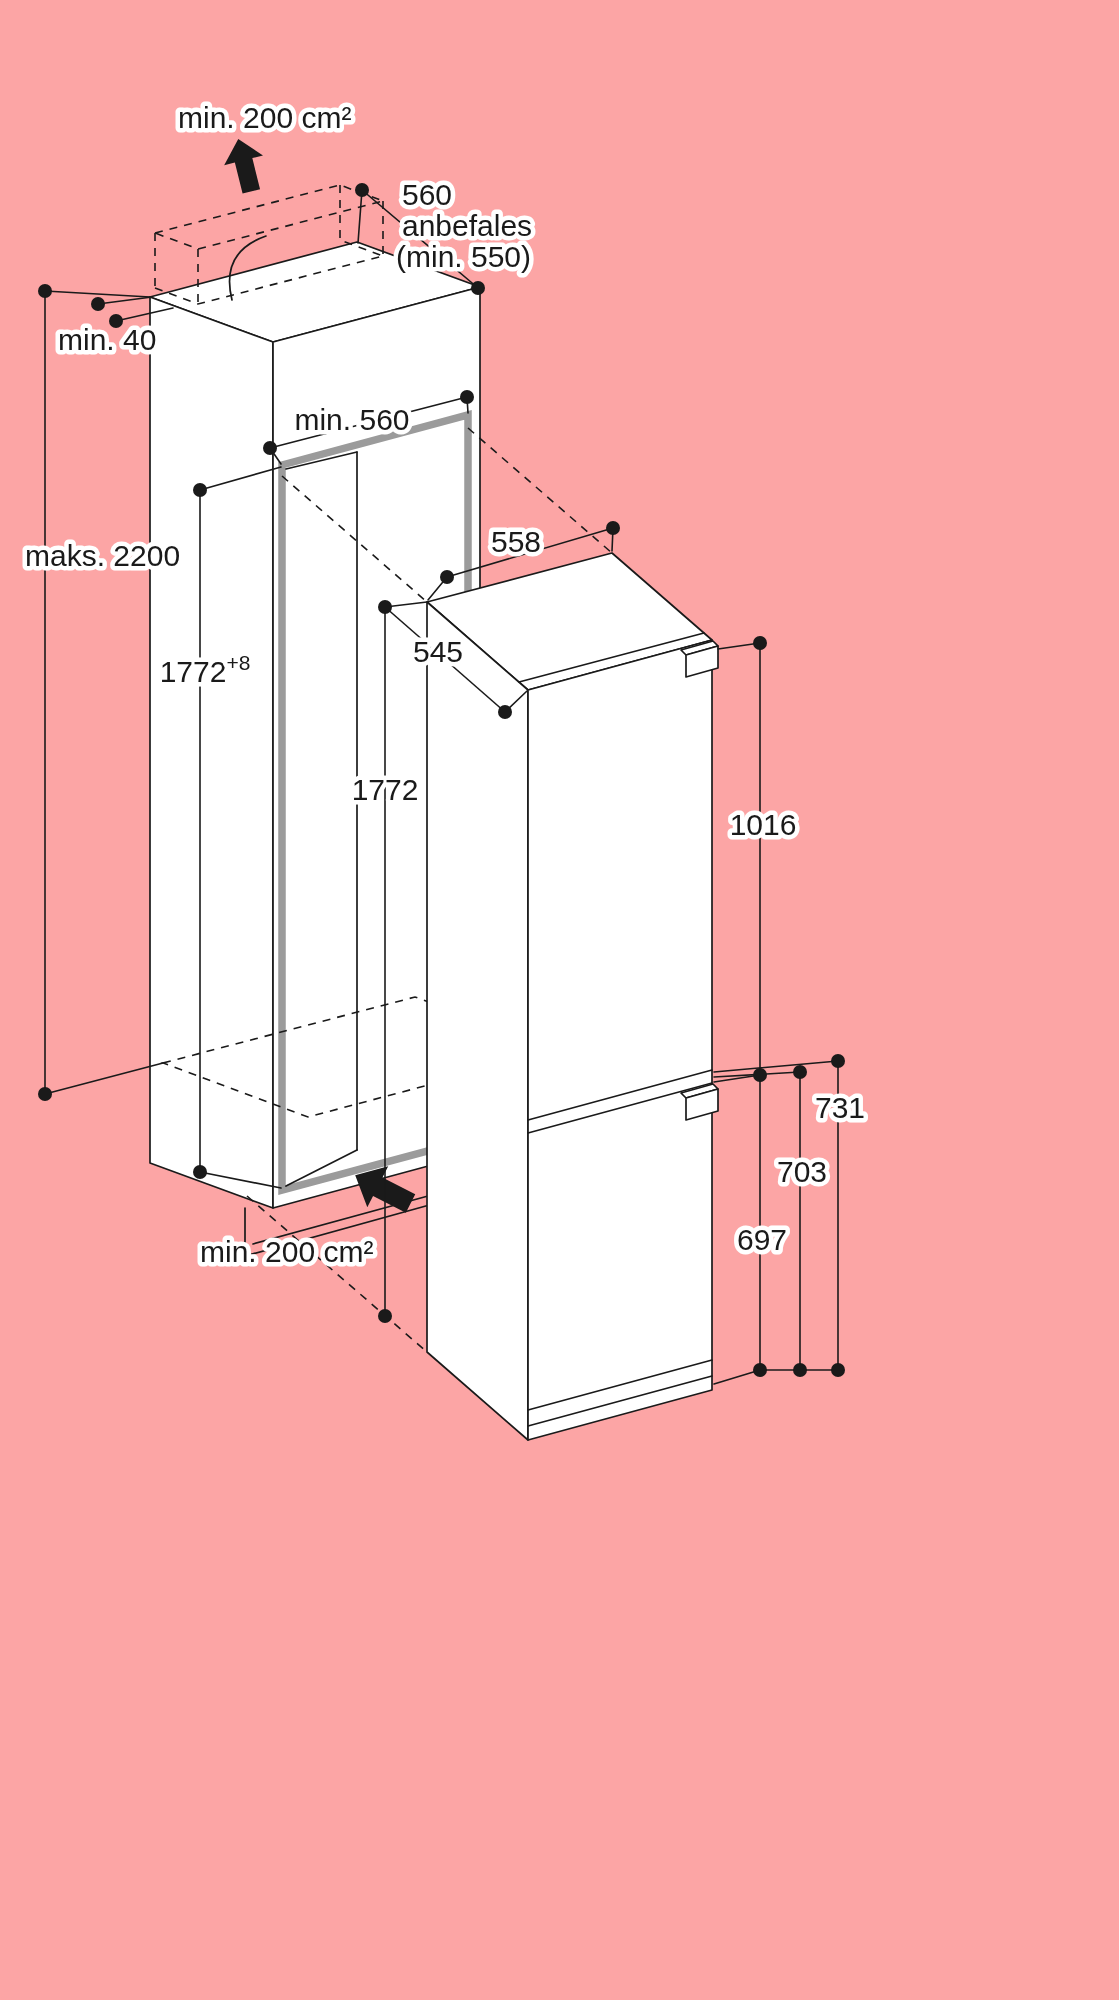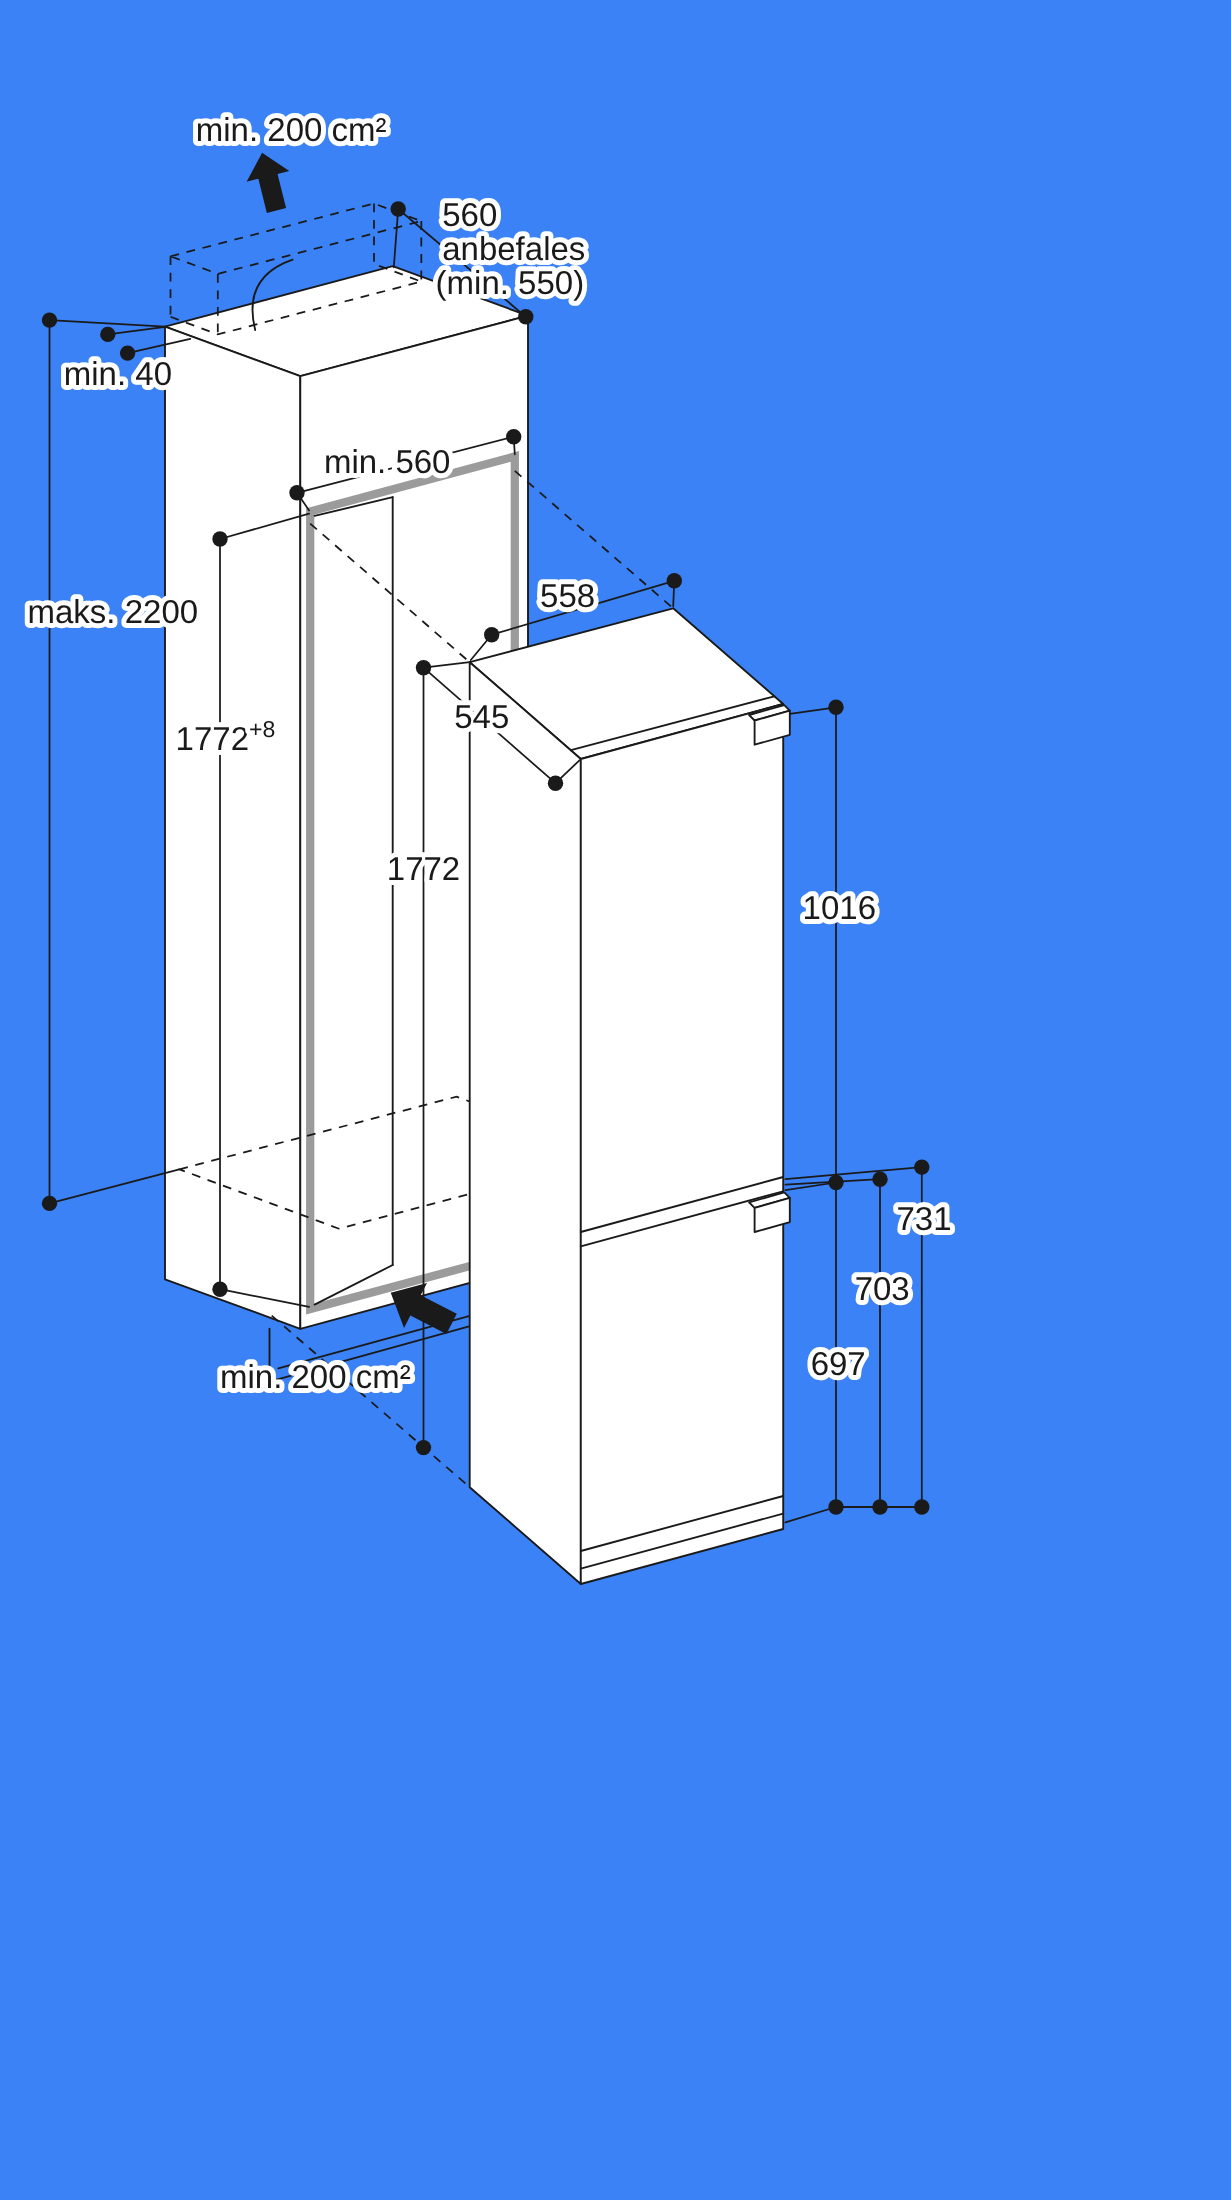--- a/index.html
+++ b/index.html
@@ -1,16 +1,16 @@
 <!DOCTYPE html>
 <html><head>
 <meta charset="utf-8">
 <style>
   html,body{margin:0;padding:0;background:#ffffff;}
-  #stage{position:relative;width:1119px;height:2000px;background:#3b82f6;overflow:hidden;
+  #stage{position:relative;width:1119px;height:2000px;background:#fca5a5;overflow:hidden;
          font-family:"Liberation Sans",sans-serif;}
   svg{display:block;}
   .edge{fill:#ffffff;stroke:#1a1a1a;stroke-width:1.7;stroke-linejoin:round;}
   .thin{fill:none;stroke:#1a1a1a;stroke-width:1.7;stroke-linejoin:round;stroke-linecap:round;}
   .dim{fill:none;stroke:#1a1a1a;stroke-width:1.6;stroke-linecap:round;}
   .dash{fill:none;stroke:#1a1a1a;stroke-width:1.6;stroke-dasharray:8 7;stroke-linecap:butt;}
   .dot{fill:#1a1a1a;stroke:none;}
   .frame{fill:none;stroke-width:7.5;stroke-linejoin:miter;}
   .lbl{font-family:"Liberation Sans",sans-serif;font-size:30px;fill:#1a1a1a;
        paint-order:stroke;stroke:#ffffff;stroke-width:9px;stroke-linejoin:round;stroke-linecap:round;}

